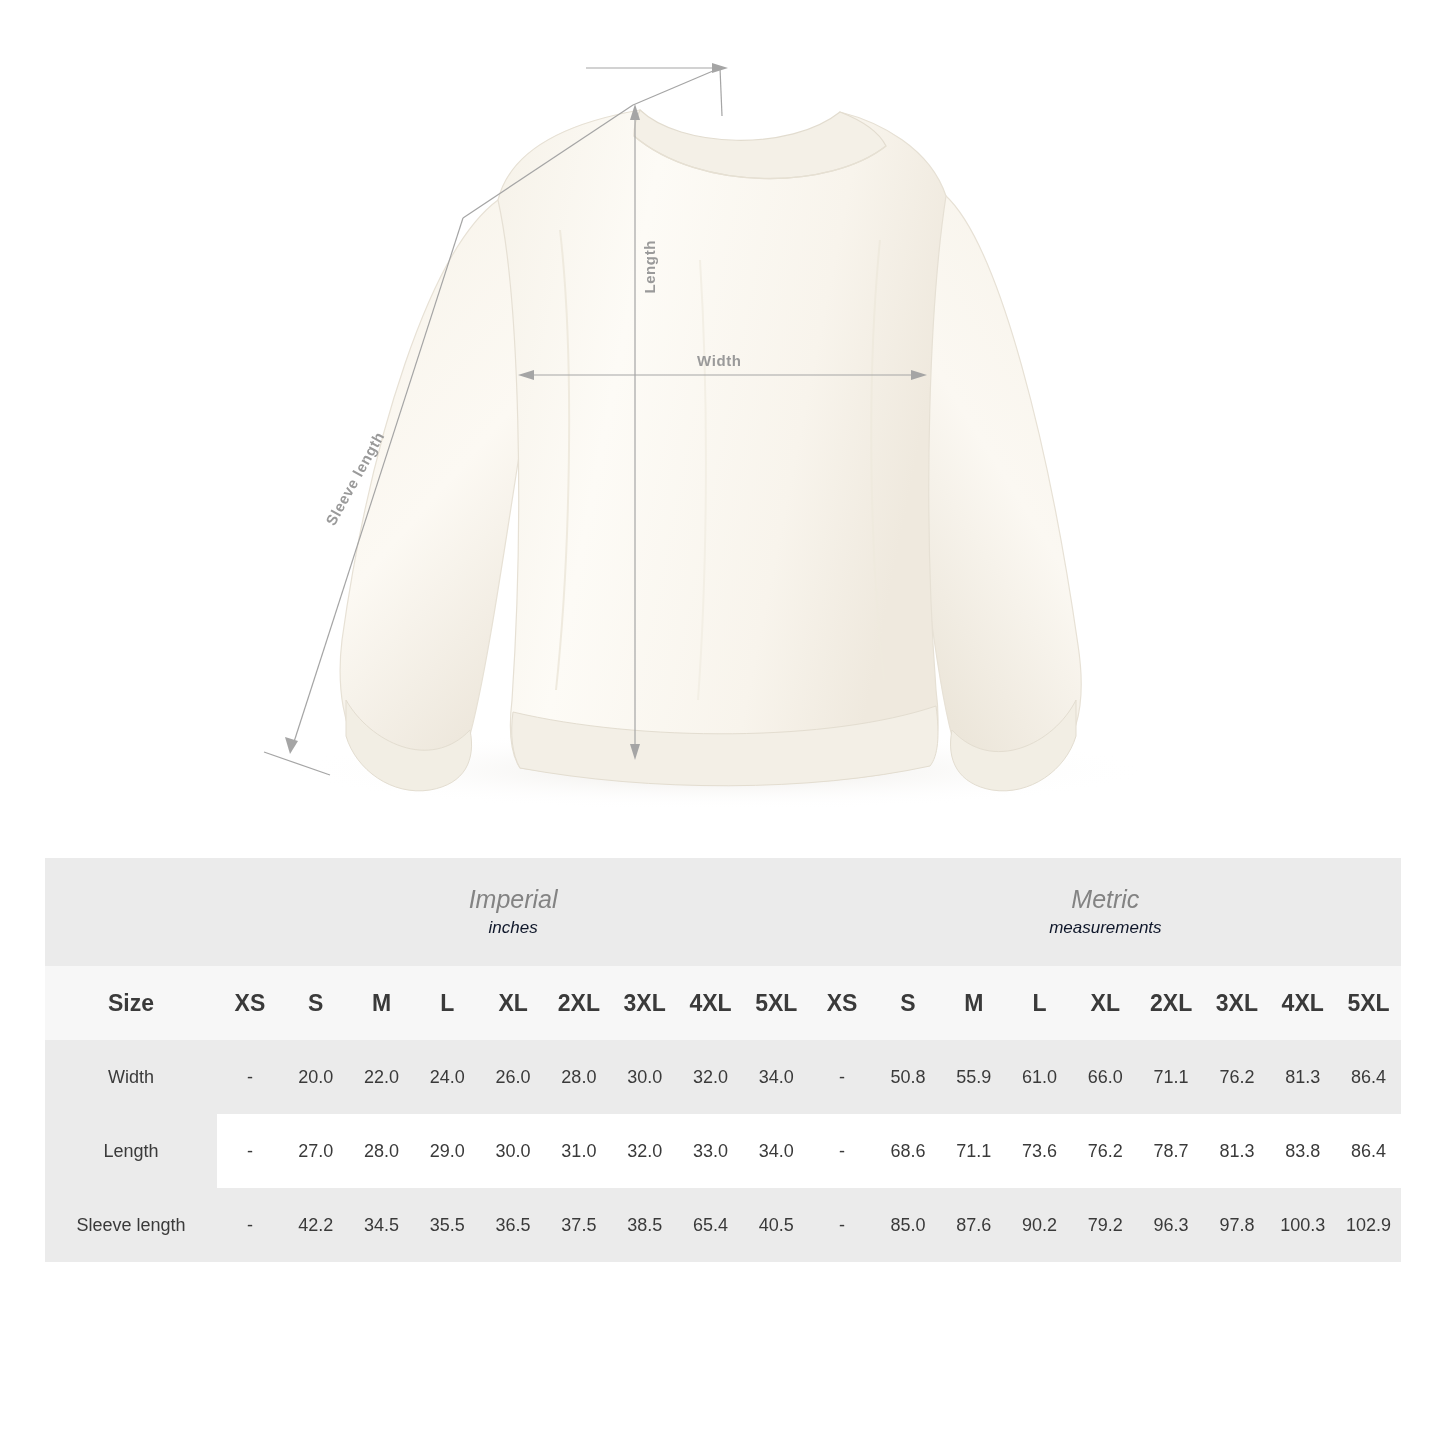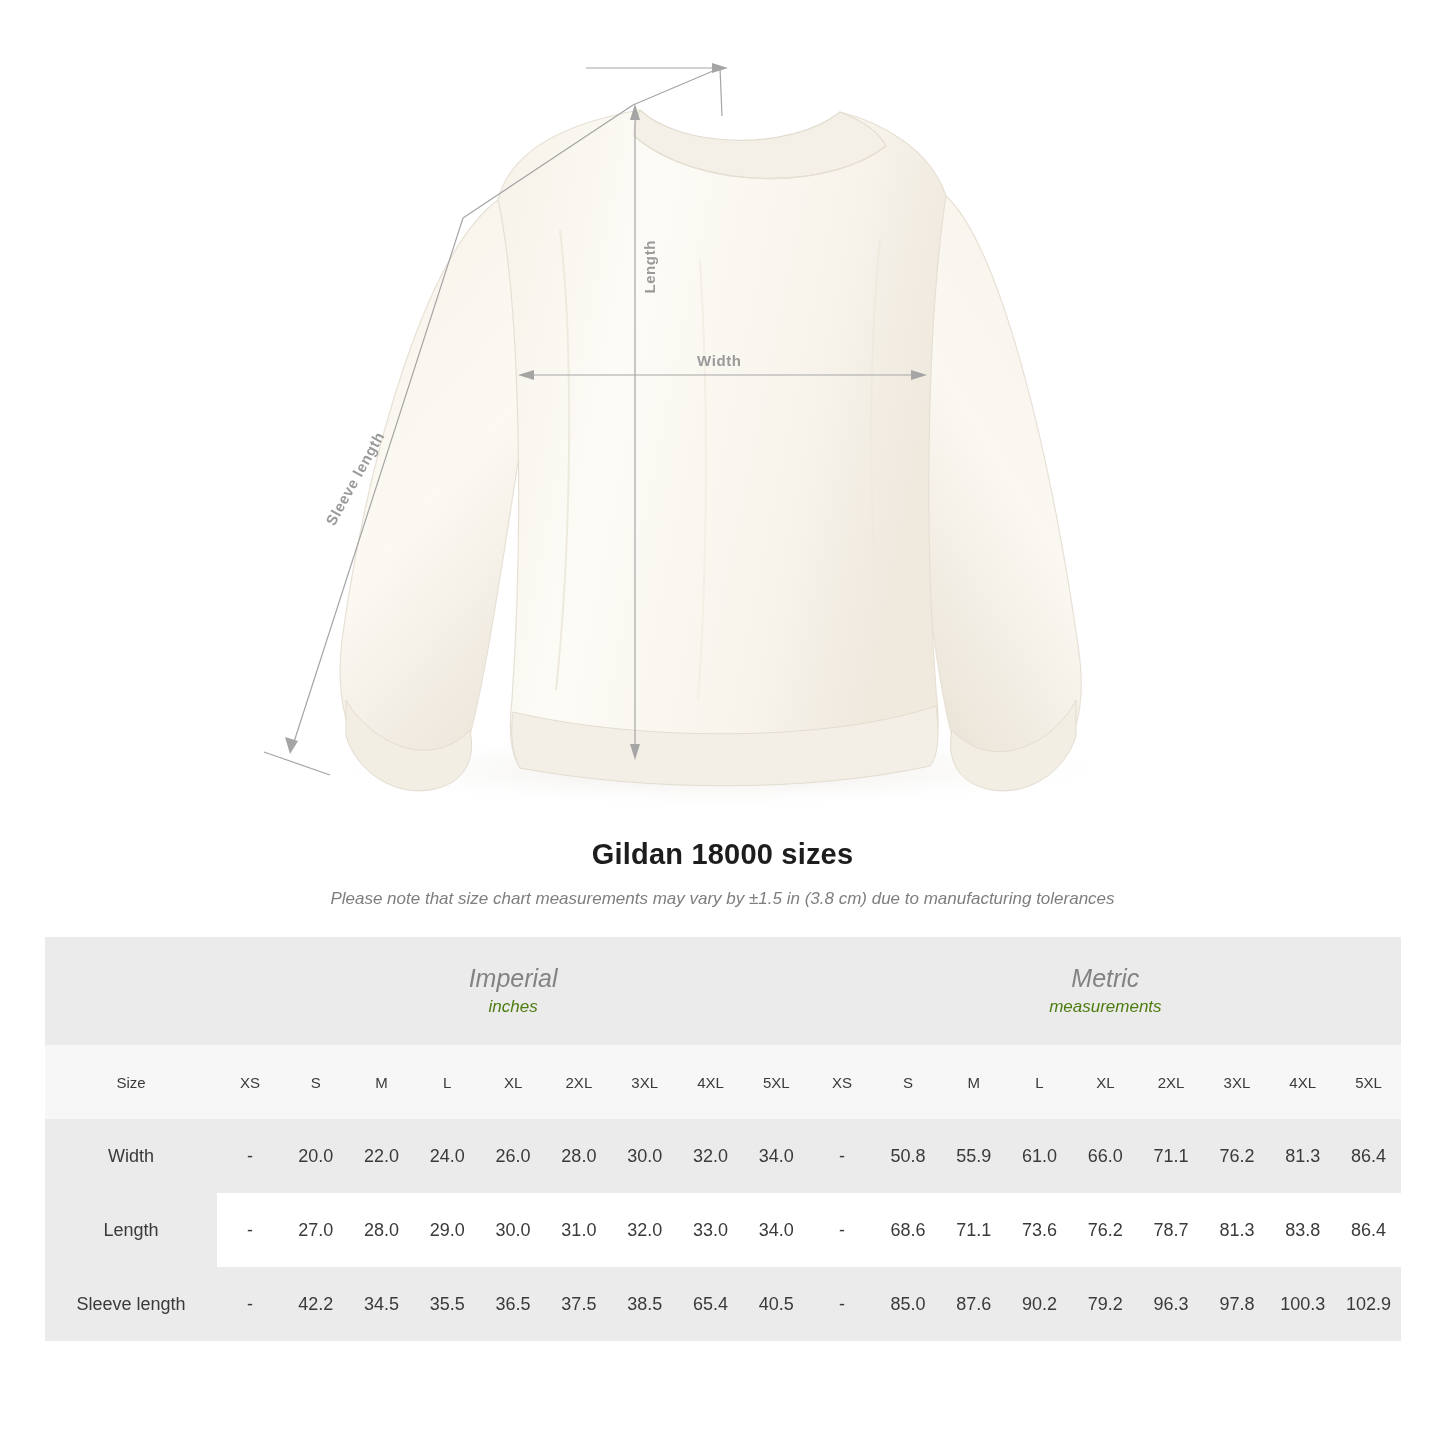--- a/index.html
+++ b/index.html
@@ -105,38 +105,38 @@
   .unit-head .unit-name {
     font-size: 25px;
     font-style: italic;
     font-weight: normal;
     color: #838383;
     line-height: 1.25;
   }
   .unit-head .unit-sub {
     font-size: 17px;
     font-style: italic;
-    color: #4d7c0f;
+    color: #0f172a;
     line-height: 1.5;
   }
   .row-head {
     font-weight: bold;
     font-size: 19px;
     color: #3a3a3a;
   }
   tr.band-light td {
     background: #ffffff;
   }
   tr.band-dark td {
     background: #ebebeb;
   }
   tr.head-row td {
     background: #f7f7f7;
-    font-weight: normal;
-    font-size: 15px;
+    font-weight: bold;
+    font-size: 23px;
   }
   tr.head-row td.row-head,
   tr.band-light td.row-head,
   tr.band-dark td.row-head {
     background: #ebebeb;
   }
   tr.head-row td.row-head {
     background: #f7f7f7;
   }
   col.c-label { width: 172px; }
@@ -224,24 +224,20 @@
         <polygon points="728,68 712,63 712,73" fill="#a5a5a5" stroke="none"></polygon>
         <line x1="264" y1="752" x2="330" y2="775"></line>
       </g>
     </svg>
 
     <div class="dim-label vertical" id="label-length">Length</div>
     <div class="dim-label" id="label-width">Width</div>
     <div class="dim-label sleeve" id="label-sleeve">Sleeve length</div>
   </div>
 
-  <div class="title-block">
-    <h1 class="chart-title">Gildan 18000 sizes</h1>
-    <p class="chart-note">Please note that size chart measurements may vary by ±1.5 in (3.8 cm) due to manufacturing tolerances</p>
-  </div>
 
   <div class="table-wrap">
     <table class="size-table">
       <colgroup>
         <col class="c-label">
         <col class="c-cell">
           <col class="c-cell">
           <col class="c-cell">
           <col class="c-cell">
           <col class="c-cell">

